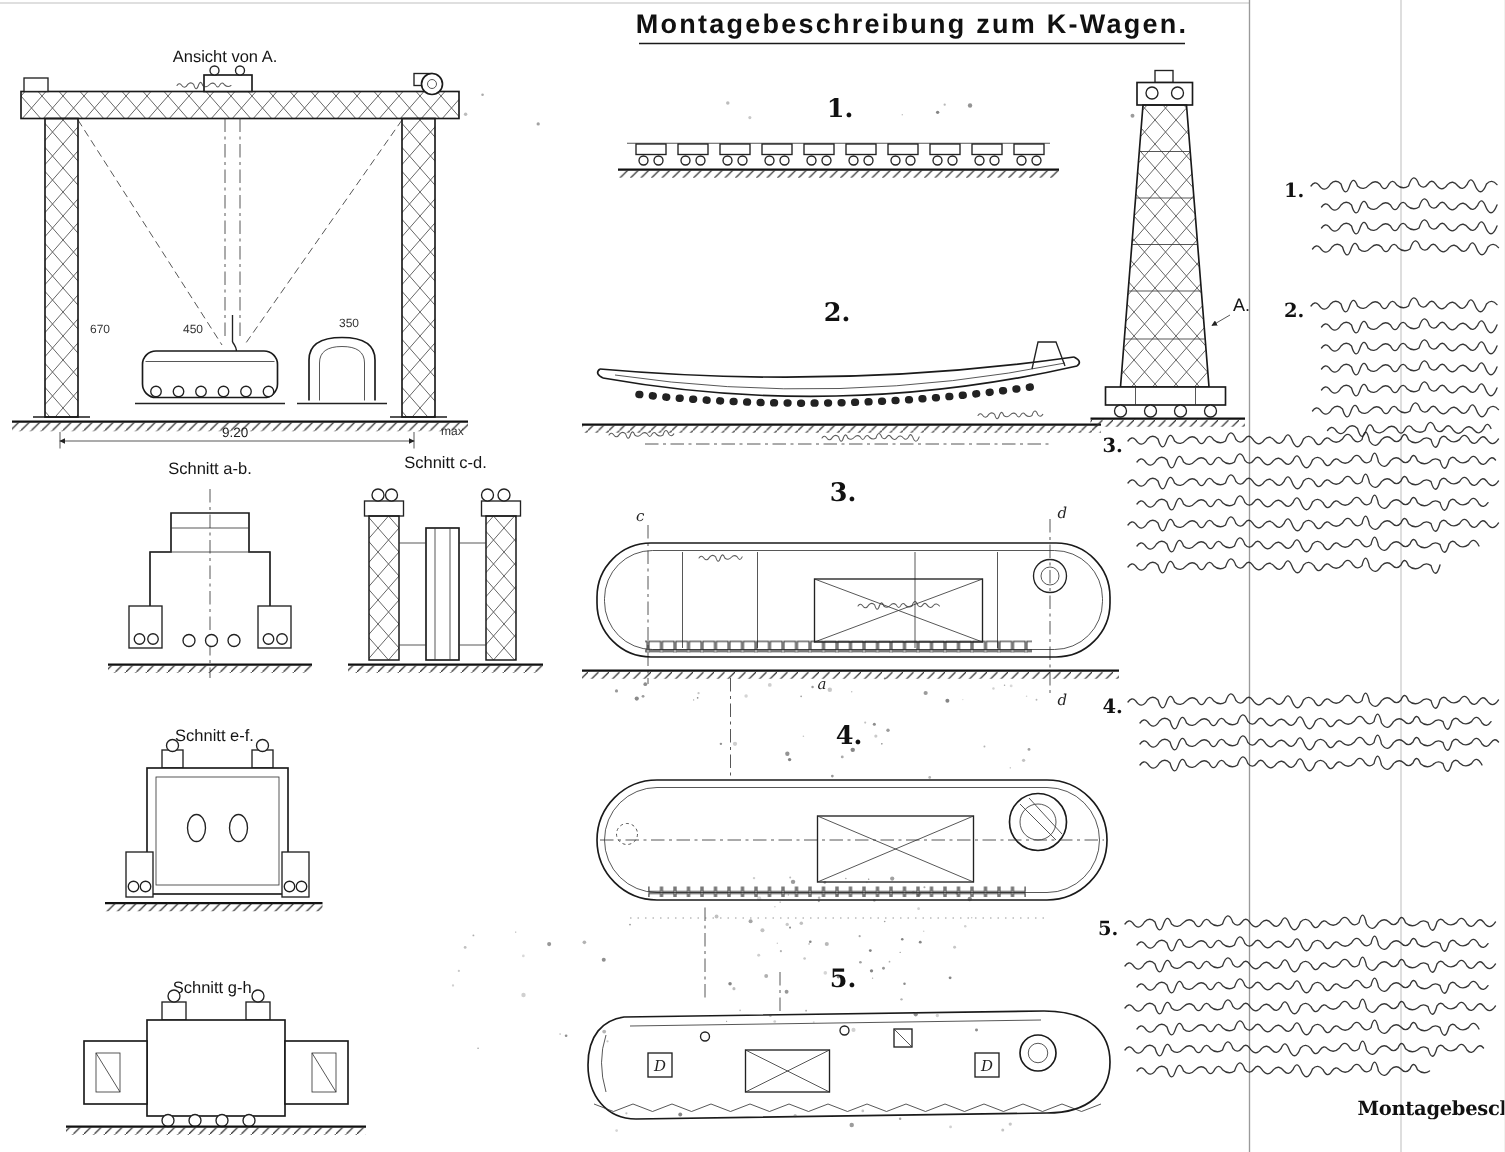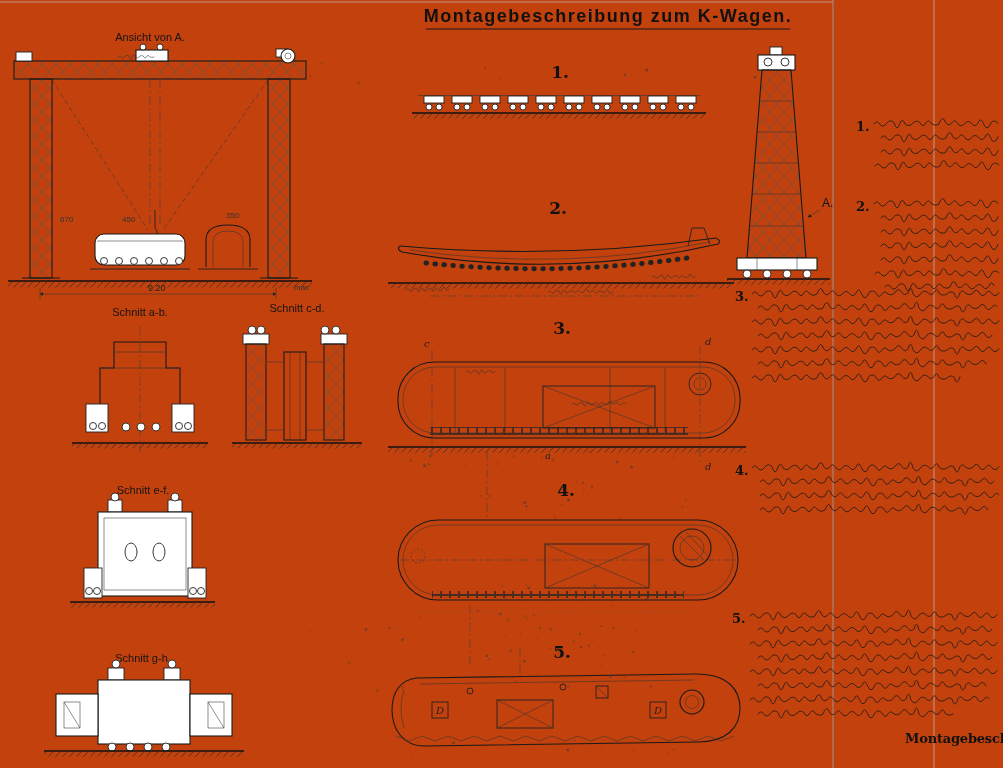--- a/index.html
+++ b/index.html
@@ -1,16 +1,16 @@
 <!DOCTYPE html>
 <html><head>
 <meta charset="utf-8">
 <style>
   html,body{margin:0;padding:0;background:#e8e8e4;}
-  .sheet-wrap{width:1003px;height:768px;background:#c2410c;position:relative;overflow:hidden;}
+  .sheet-wrap{width:1003px;height:768px;background:#ffffff;position:relative;overflow:hidden;}
   svg{display:block;}
   text{user-select:none;}
   .title{font:600 18px "Liberation Sans",sans-serif;letter-spacing:1.5px;fill:#111;}
   .lbl{font:11px "Liberation Sans",sans-serif;fill:#151515;}
   .lbl-lg{font:12px "Liberation Sans",sans-serif;fill:#151515;}
   .stage-num{font:700 17px "DejaVu Serif",serif;fill:#111;}
   .note-num{font:700 13px "DejaVu Serif",serif;fill:#111;}
   .marker-letter{font:italic 10px "DejaVu Serif",serif;fill:#222;}
   .dim{font:8px "Liberation Sans",sans-serif;fill:#333;}
   .dim9{font:9px "Liberation Sans",sans-serif;fill:#222;}

